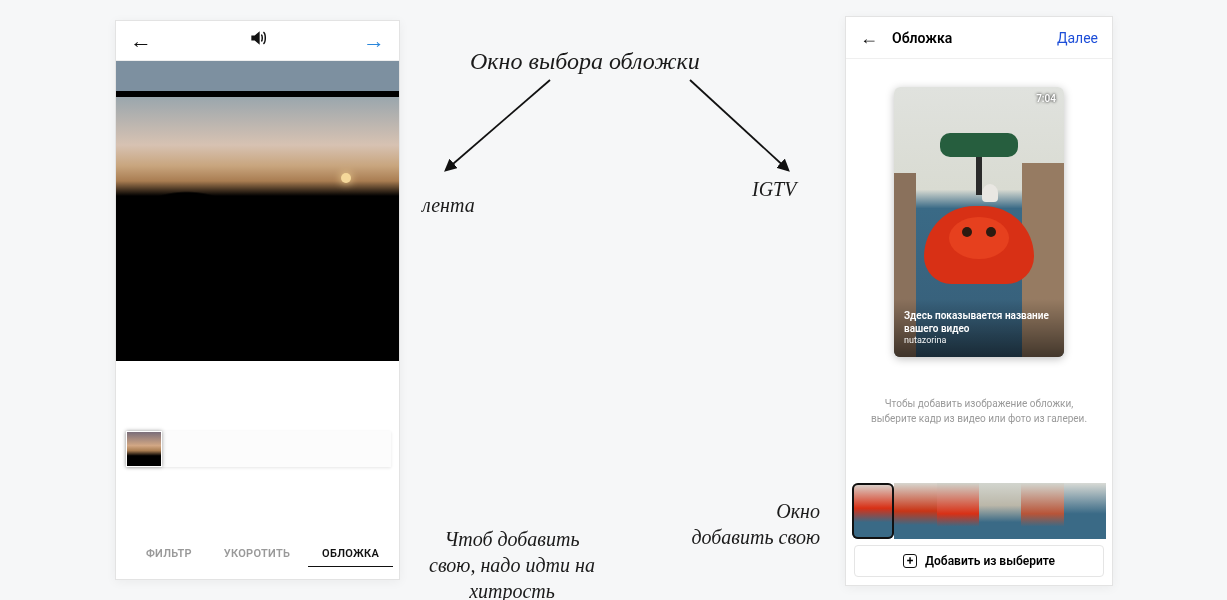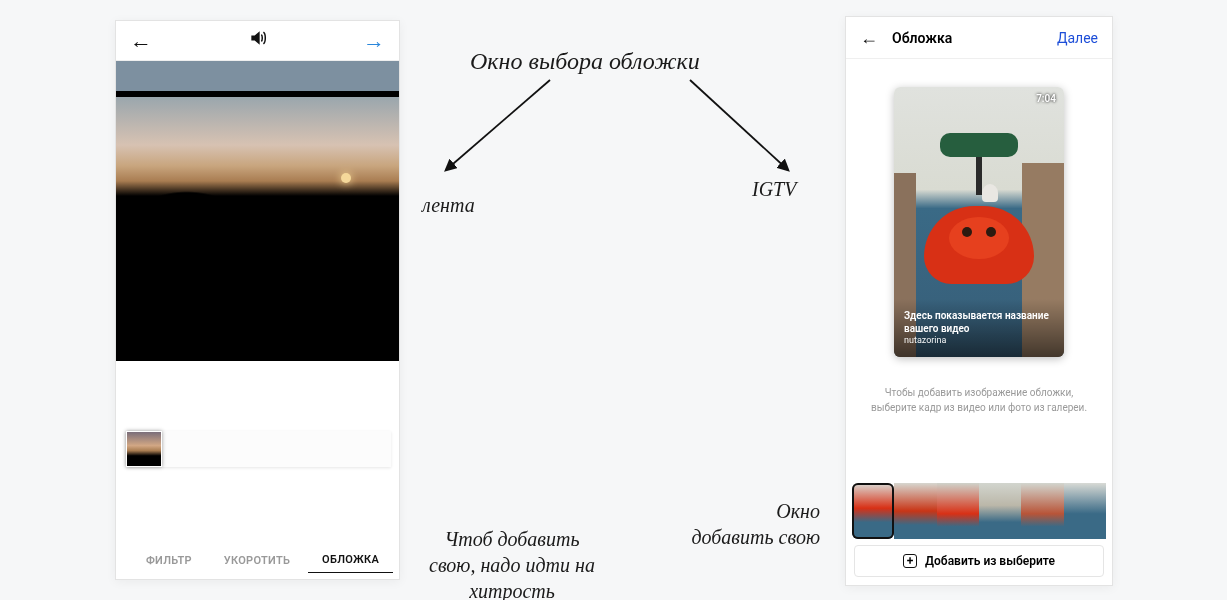--- a/index.html
+++ b/index.html
@@ -92,21 +92,21 @@
     position: relative;
     overflow: hidden;
     background: linear-gradient(to bottom, #7a6e7a 0%, #d2a784 40%, #a97d52 55%, #000 70%, #000 100%);
   }
 
   .pl-tabs {
     position: absolute;
     bottom: 0; left: 0; right: 4px;
     height: 38px;
     display: flex;
-    align-items: center;
+    align-items: flex-start;
     justify-content: space-around;
     font-size: 11px;
     font-weight: 600;
     letter-spacing: 0.3px;
     padding-left: 14px;
   }
   .pl-tab { color: #999; padding: 6px 14px; }
   .pl-tab.active { color: #111; border-bottom: 1.5px solid #111; }
 
   
@@ -159,21 +159,21 @@
   .cover-overlay{
     position:absolute;left:0;right:0;bottom:0;
     padding:10px 10px 12px;
     background:linear-gradient(to top, rgba(0,0,0,0.55), transparent);
     color:#fff;
   }
   .cover-overlay .line1{font-size:10px;font-weight:600;line-height:1.3;}
   .cover-overlay .line2{font-size:9px;opacity:0.95;}
 
   .pr-hint{
-    margin: 28px 18px 0;
+    margin: 39px 18px 0;
     text-align: center;
     font-size: 10px;
     color: #9a9a9a;
     line-height: 1.5;
   }
 
   .pr-thumbs{
     position: absolute;
     bottom: 46px;
     left: 6px;

